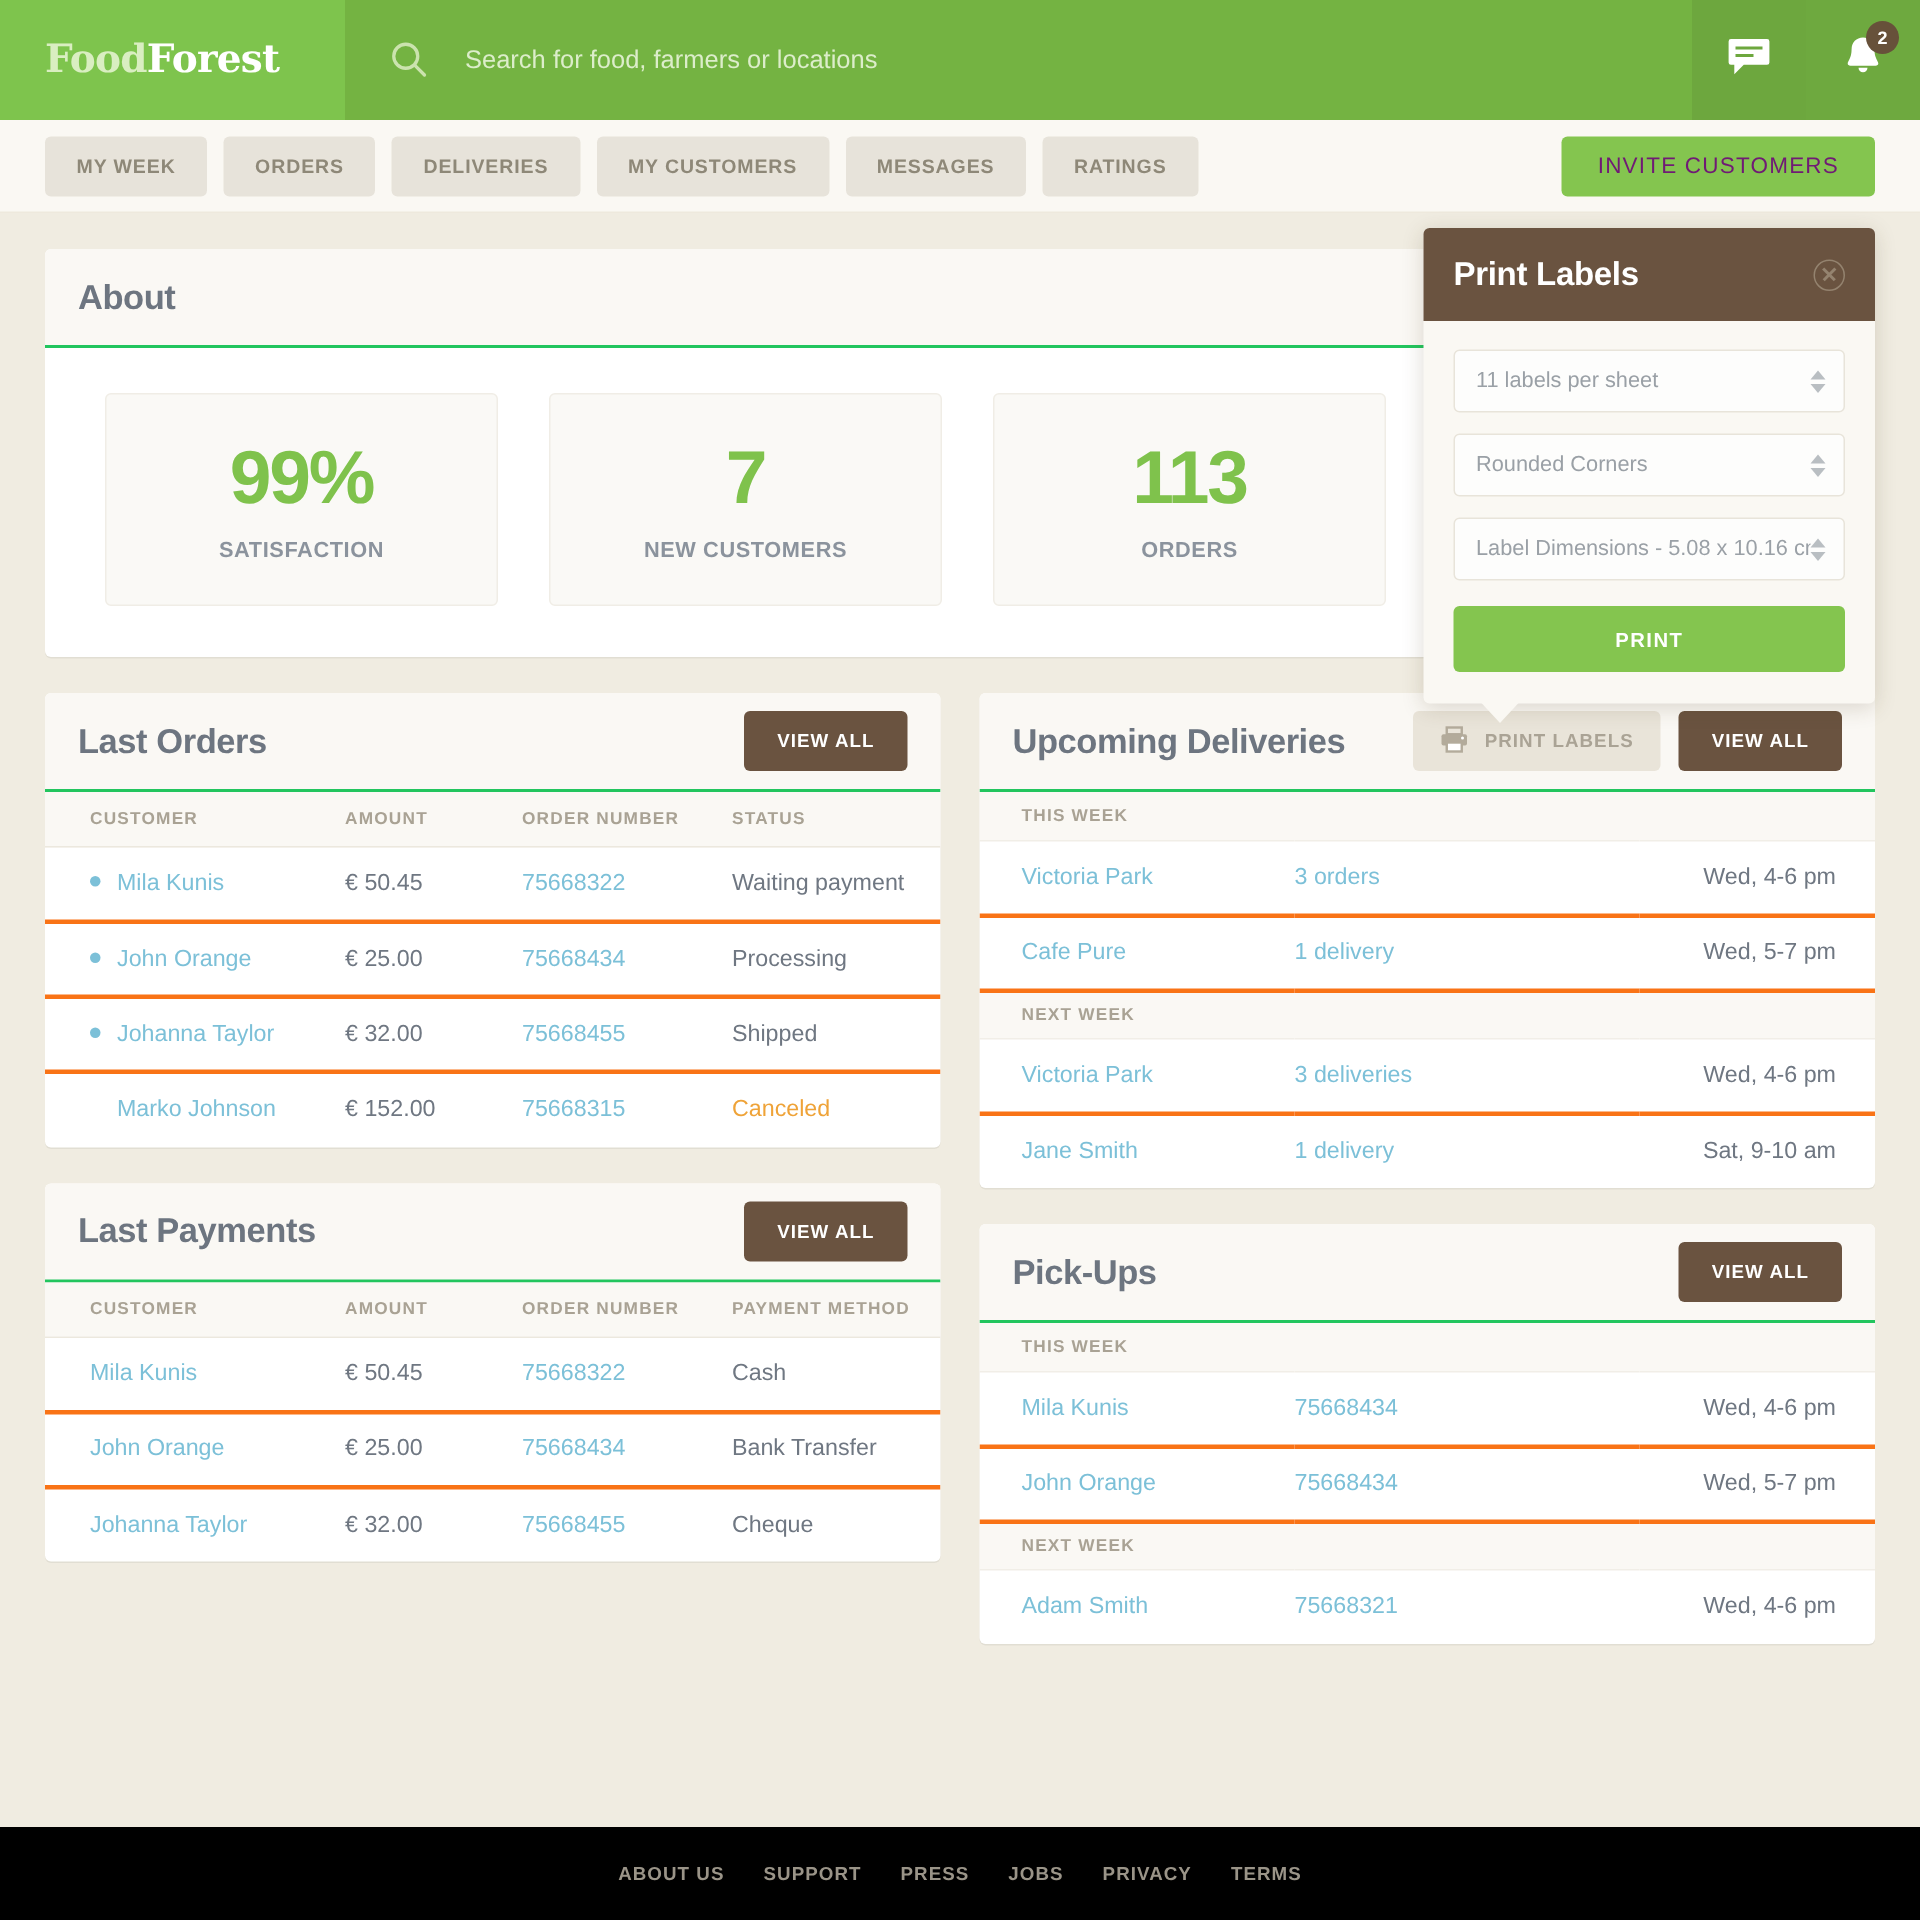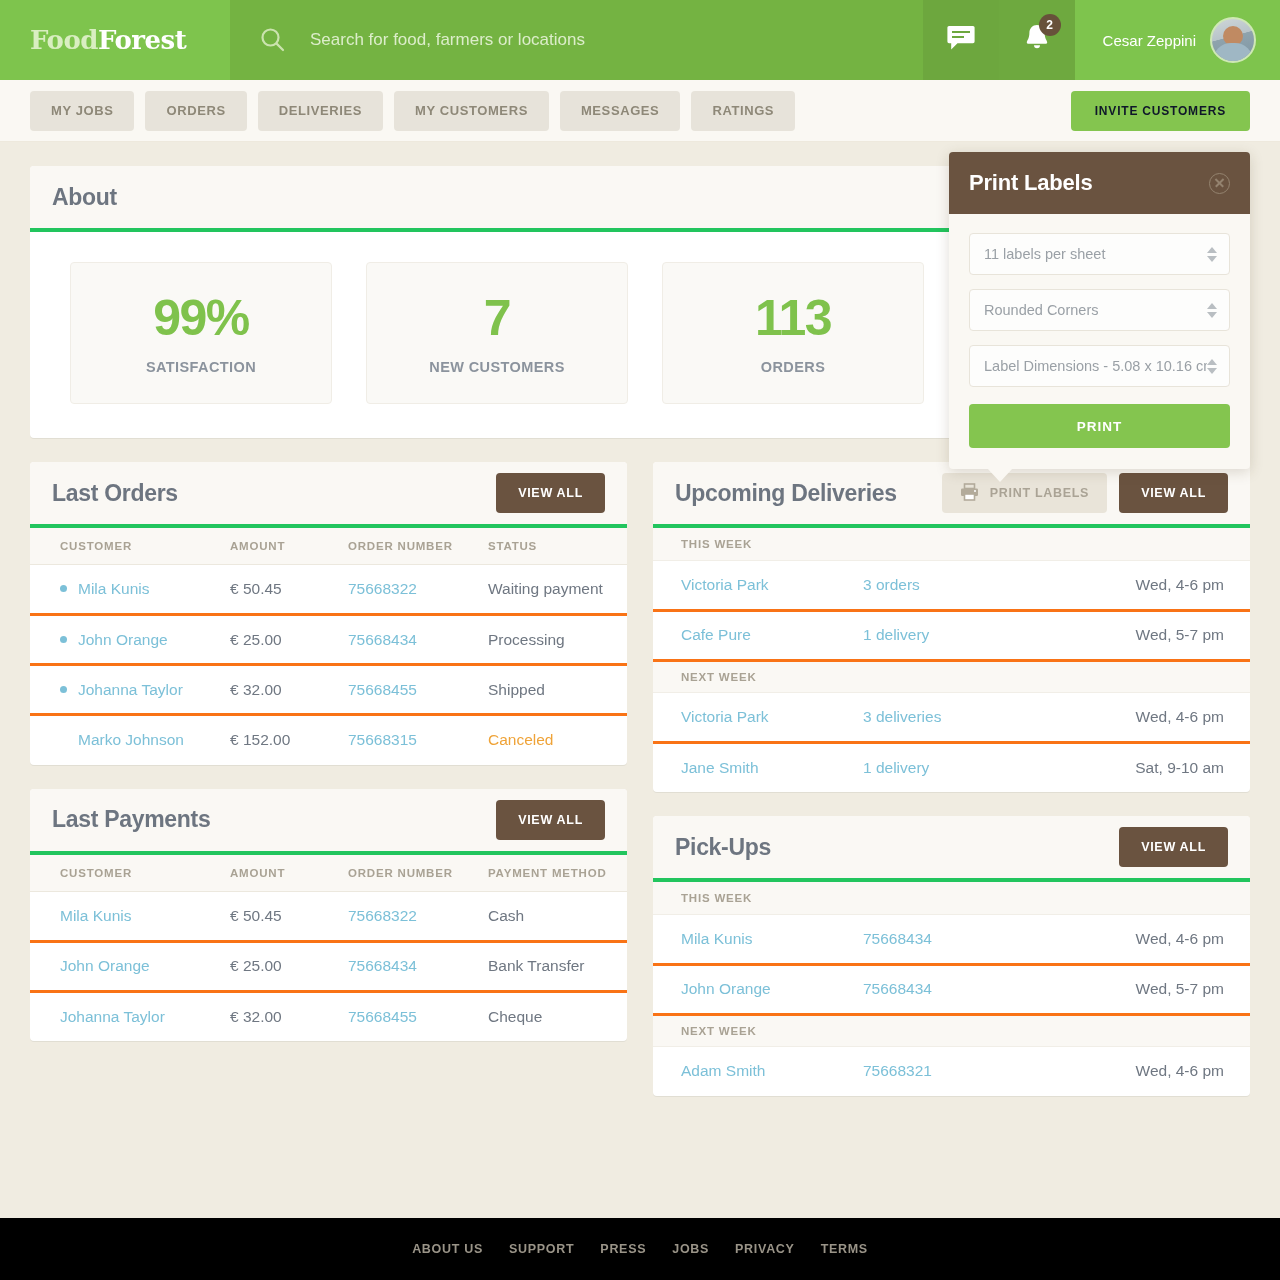--- a/index.html
+++ b/index.html
@@ -65,34 +65,34 @@
     height: 62px; background: #faf8f3; display: flex; align-items: center;
     padding: 0 30px; gap: 11px; border-bottom: 1px solid #eee9dd;
   }
   .nav-tab {
     background: #e7e3da; color: #8e8878; font-size: 13px; font-weight: bold;
     letter-spacing: 0.6px; padding: 0 21px; height: 40px; line-height: 40px;
     border-radius: 4px; white-space: nowrap; cursor: pointer;
   }
   .nav-spacer { flex: 1; }
   .invite-btn {
-    background: #84c54f; color: #0f172a; font-size: 12px; font-weight: bold;
+    background: #84c54f; color: #701a75; font-size: 15px; font-weight: normal;
     letter-spacing: 0.8px; padding: 0 24px; height: 40px; line-height: 40px;
     border-radius: 4px; border: none; cursor: pointer;
     font-family: "Liberation Sans", sans-serif;
   }
 
   
   .page { padding: 24px 30px 0 30px; }
   .card {
     background: #ffffff; border-radius: 4px; box-shadow: 0 1px 0 rgba(0,0,0,0.06);
     margin-bottom: 24px; overflow: hidden;
   }
   .card-head {
-    background: #faf8f4; border-bottom: 4px solid #22c55e;
+    background: #faf8f4; border-bottom: 2px solid #22c55e;
     height: 66px; display: flex; align-items: center; padding: 0 22px;
   }
   .card-title {
     font-size: 23px; color: #6d7580; font-weight: bold; letter-spacing: -0.3px;
   }
   .card-head-spacer { flex: 1; }
   .btn-brown {
     background: #6a5340; color: #fff; font-size: 12.5px; font-weight: bold;
     letter-spacing: 0.7px; padding: 0 22px; height: 40px; line-height: 40px;
     border-radius: 4px; border: none; cursor: pointer;
@@ -241,28 +241,24 @@
   </div>
   <div class="icon-btn alt">
     <span>
       <svg width="28" height="30" viewBox="0 0 28 30">
           <path d="M14 2c-4.4 0-7.6 3.4-7.6 7.8 0 6-2.6 7.8-2.6 9.6 0 .9.8 1.4 1.8 1.4h16.8c1 0 1.8-.5 1.8-1.4 0-1.8-2.6-3.6-2.6-9.6C21.6 5.4 18.4 2 14 2z" fill="#ffffff"></path>
           <path d="M11 22.2h6a3 3 0 0 1-6 0z" fill="#ffffff"></path>
         </svg>
     </span>
     <span class="badge">2</span>
   </div>
-  <div class="user-zone">
-    <span class="user-name">Cesar Zeppini</span>
-    <span class="avatar"></span>
-  </div>
 </div>
 
 <div class="navbar">
-  <div class="nav-tab">MY JOBS</div>
+  <div class="nav-tab">MY WEEK</div>
   <div class="nav-tab">ORDERS</div>
   <div class="nav-tab">DELIVERIES</div>
   <div class="nav-tab">MY CUSTOMERS</div>
   <div class="nav-tab">MESSAGES</div>
   <div class="nav-tab">RATINGS</div>
   <div class="nav-spacer"></div>
   <button class="invite-btn">INVITE CUSTOMERS</button>
 </div>
 
 <div class="page">

